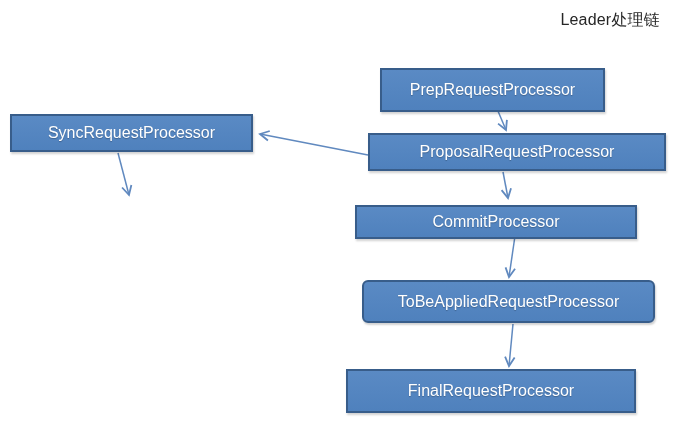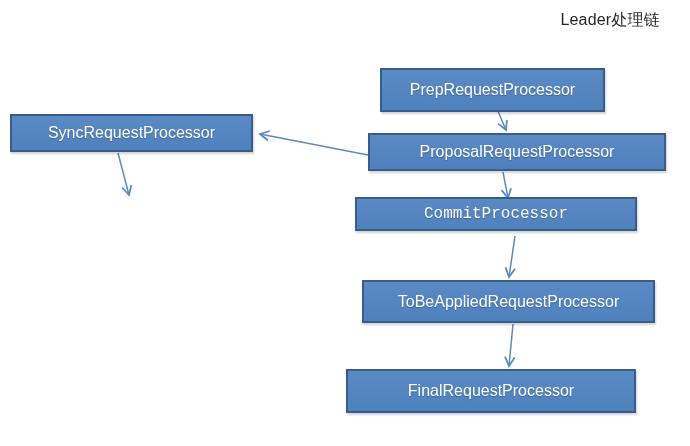--- a/index.html
+++ b/index.html
@@ -35,22 +35,22 @@
     justify-content: center;
     font-size: 16px;
     text-shadow: 0 1px 1px rgba(0,0,0,0.25);
     box-shadow: 1px 2px 2px rgba(0,0,0,0.18);
     white-space: nowrap;
   }
   .node-prep        { left: 380px; top: 68px;  width: 225px; height: 44px; text-align: right; }
   .node-sync        { left: 10px;  top: 114px; width: 243px; height: 38px; }
   .node-proposal    { left: 368px; top: 133px; width: 298px; height: 38px; }
   .node-ack         { left: 5px;   top: 198px; width: 243px; height: 37px; }
-  .node-commit      { left: 355px; top: 197px; width: 282px; height: 34px; font-family: Liberation Mono, monospace; }
-  .node-tobeapplied { left: 362px; top: 280px; width: 293px; height: 43px; }
+  .node-commit      { left: 355px; top: 205px; width: 282px; height: 34px; }
+  .node-tobeapplied { left: 362px; top: 280px; width: 293px; height: 43px; border-radius: 6px; }
   .node-final       { left: 346px; top: 369px; width: 290px; height: 44px; }
   #edges-layer {
     position: absolute;
     left: 0;
     top: 0;
     pointer-events: none;
   }
   #edges-layer line {
     stroke: var(--arrow, #6089bf);
     stroke-width: 1.5;

